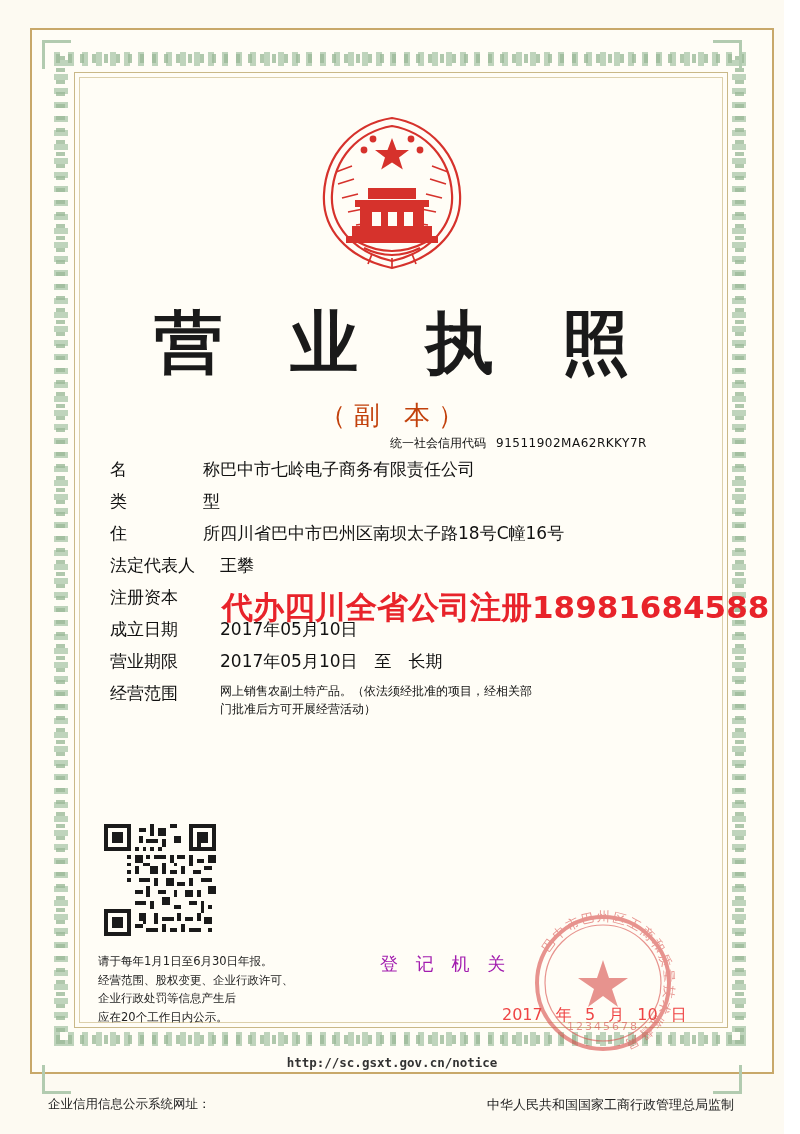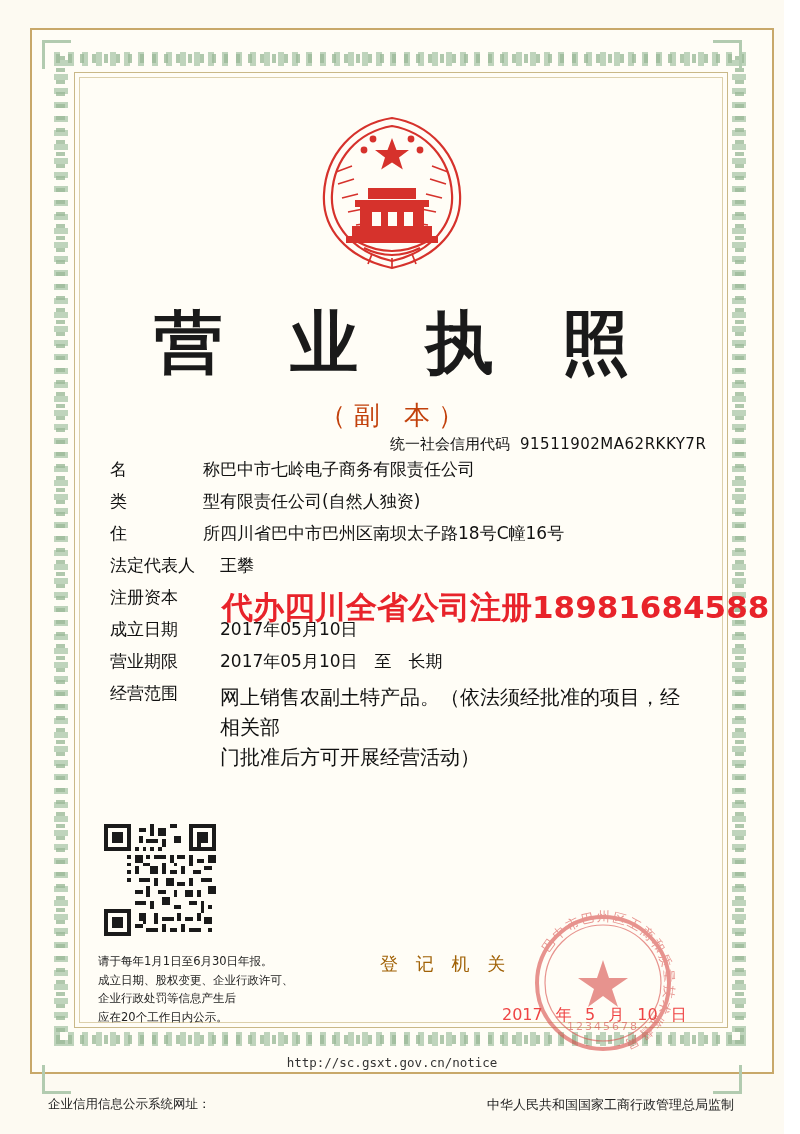--- a/index.html
+++ b/index.html
@@ -123,21 +123,21 @@
     text-indent: 8px;
     color: #c2410c;
   }
 
   
   .credit-code {
     position: absolute;
     left: 390px;
     top: 435px;
     font-family: "DejaVu Sans", sans-serif;
-    font-size: 15px;
+    font-size: 12px;
     color: #111;
     white-space: nowrap;
   }
   .credit-code .code-value {
     margin-left: 10px;
     letter-spacing: .5px;
   }
 
   
   .info {
@@ -162,21 +162,21 @@
     justify-content: space-between;
     white-space: nowrap;
   }
   .row .label.tight { letter-spacing: 0; }
   .row .value {
     font-size: 17px;
     line-height: 1.35;
     white-space: pre-line;
   }
   .row .value.small {
-    font-size: 20px;
+    font-size: 12px;
     line-height: 1.5;
   }
 
   
   .watermark-text {
     position: absolute;
     left: 222px;
     top: 587px;
     font-family: "DejaVu Sans", sans-serif;
     font-size: 31px;
@@ -208,21 +208,21 @@
     white-space: pre-line;
   }
 
   .registrar {
     position: absolute;
     left: 380px;
     top: 952px;
     font-family: "DejaVu Sans", sans-serif;
     font-size: 18px;
     letter-spacing: 6px;
-    color: #a16207;
+    color: #a21caf;
   }
   .issue-date {
     position: absolute;
     left: 498px;
     top: 1005px;
     font-family: "DejaVu Sans", sans-serif;
     font-size: 16px;
     color: #ef4444;
     white-space: nowrap;
   }
@@ -241,20 +241,21 @@
   
   .url-line {
     position: absolute;
     left: 0;
     right: 0;
     top: 1055px;
     text-align: center;
     font-family: "DejaVu Sans Mono", monospace;
     font-size: 12.5px;
     color: #333;
+    font-weight: bold;
   }
 
   
   .footer-left {
     position: absolute;
     left: 48px;
     top: 1096px;
     font-family: "DejaVu Sans", sans-serif;
     font-size: 12.5px;
     color: #222;
@@ -342,21 +343,20 @@
         <span>称</span>
       </div>
       <div class="value">巴中市七岭电子商务有限责任公司</div>
     </div>
 
     <div class="row">
       <div class="label">
         <span>类</span>
         <span>型</span>
       </div>
-      <div class="value">有限责任公司(自然人独资)</div>
     </div>
 
     <div class="row">
       <div class="label">
         <span>住</span>
         <span>所</span>
       </div>
       <div class="value">四川省巴中市巴州区南坝太子路18号C幢16号</div>
     </div>
 
@@ -483,21 +483,21 @@
           <path d="M22 27h3v1h-3z"></path>
           <path d="M27 27h1v1h-1z"></path>
         <path d="M18 10h1v1h-1z"></path>
           <path d="M24 5h1v1h-1z"></path>
           <path d="M10 25h1v1h-1z"></path>
       </g>
     </svg>
   </div>
 
   <div class="notes">请于每年1月1日至6月30日年报。
-成立日期、股权变更、企业行政许可、
+经营范围、股权变更、企业行政许可、
 企业行政处罚等信息产生后
 应在20个工作日内公示。</div>
 
   <div class="registrar">登 记 机 关</div>
   <div class="issue-date">
     <span>2017</span>
     <span>年</span>
     <span>5</span>
     <span>月</span>
     <span>10</span>

